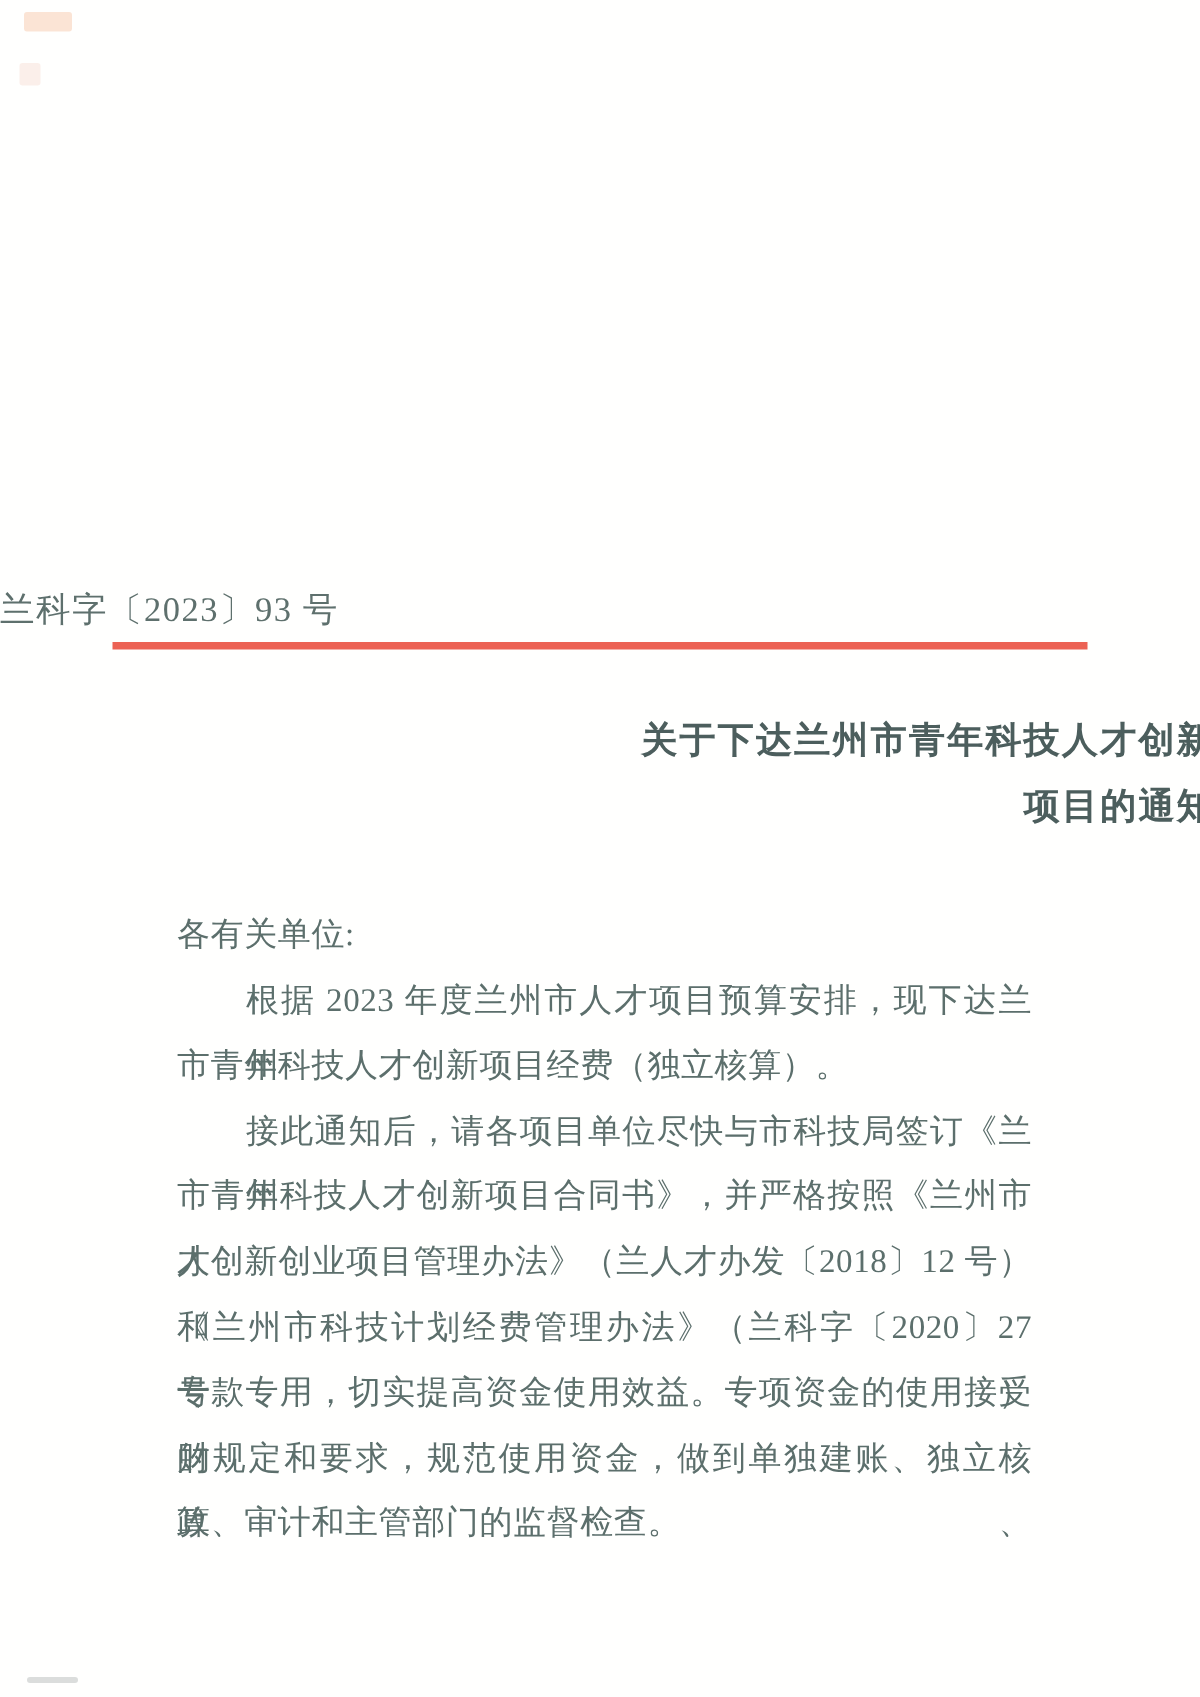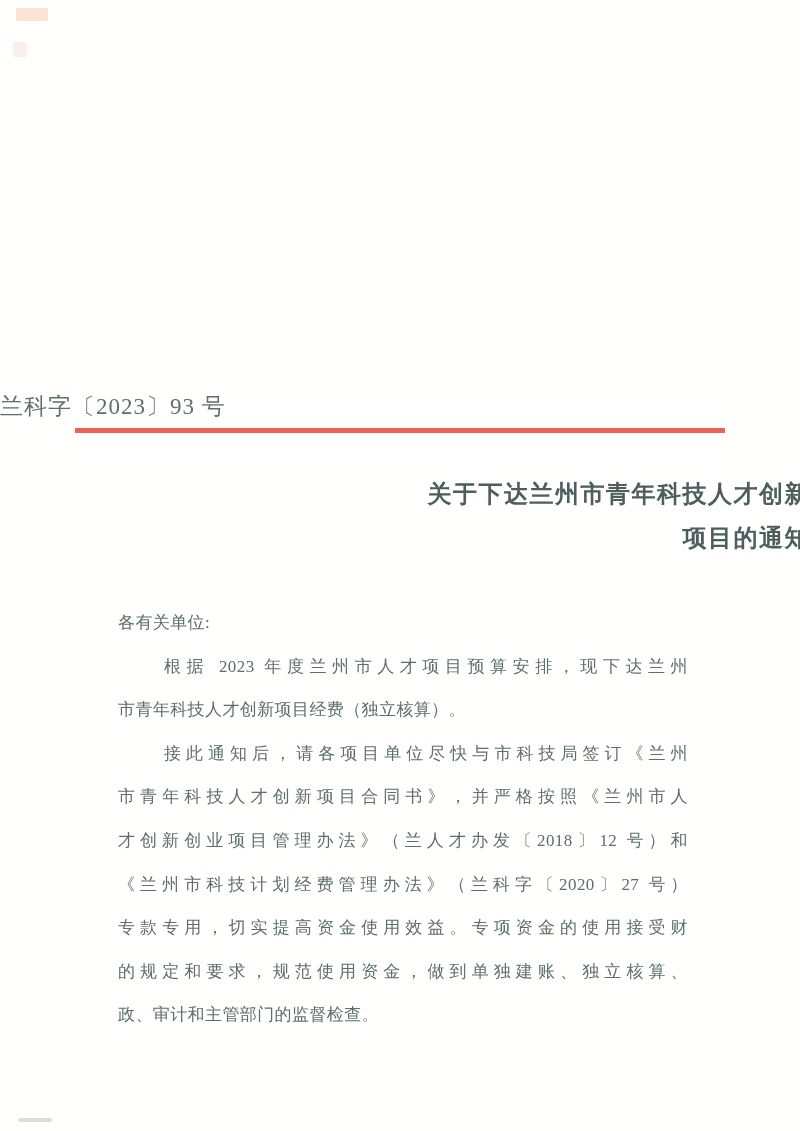--- a/index.html
+++ b/index.html
@@ -81,21 +81,21 @@
     font-weight: bold;
     color: #4c5e5d;
     letter-spacing: 1.5px;
   }
 
   .body-text {
     position: absolute;
     top: 601px;
     left: 118px;
     width: 570px;
-    font-size: 17px;
+    font-size: 22px;
     color: #5c6f6c;
     letter-spacing: 0.4px;
   }
   .body-text .line {
     height: 43.6px;
     line-height: 43.6px;
     white-space: nowrap;
   }
   .body-text .line.justify {
     white-space: normal;

